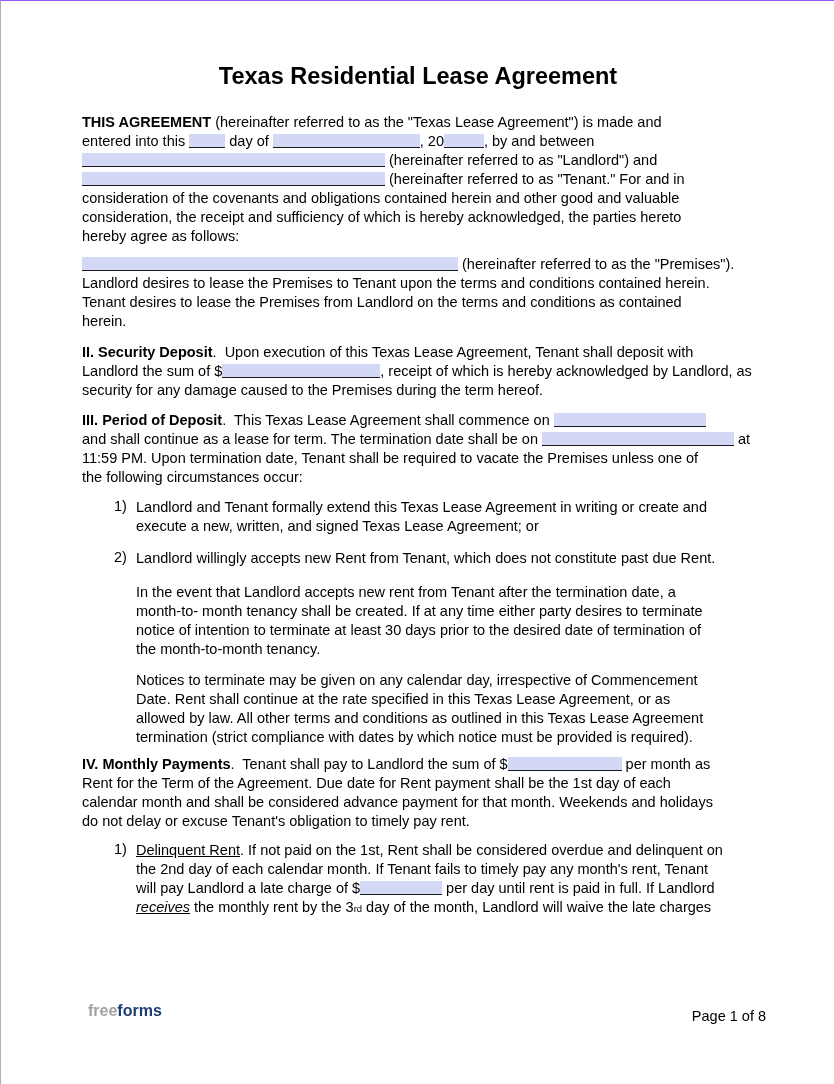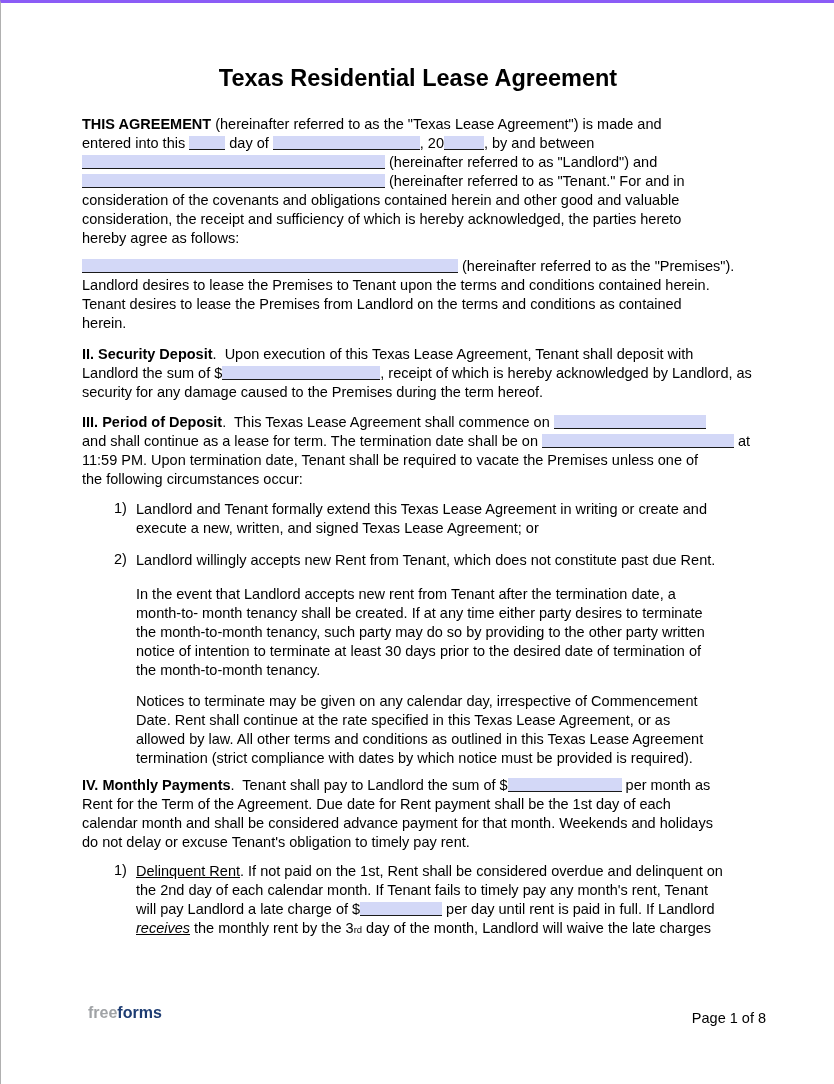--- a/index.html
+++ b/index.html
@@ -1,21 +1,21 @@
 <!DOCTYPE html>
 <html><head>
 <meta charset="utf-8">
 <style>
   * { margin:0; padding:0; box-sizing:border-box; }
   html,body { background:#ffffff; }
   .page {
     position:relative;
     width:834px; height:1084px;
     background:#ffffff;
-    border-top:3px solid #8b5cf6;
+    border-top:1px solid #8b5cf6;
     border-left:1px solid #b0b0b0;
     overflow:hidden;
     font-family:"Liberation Sans", sans-serif;
     color:#000000;
   }
   .content { padding:60px 0 0 81px; }
   .title {
     width:672px;
     text-align:center;
     font-size:23.5px;
@@ -107,21 +107,20 @@
     <div class="para item mb15">
       <div class="num">2)</div>
       <div>
         <div class="ln">Landlord willingly accepts new Rent from Tenant, which does not constitute past due Rent.</div>
       </div>
     </div>
 
     <div class="para sub mb12">
       <div class="ln">In the event that Landlord accepts new rent from Tenant after the termination date, a</div>
       <div class="ln">month-to- month tenancy shall be created. If at any time either party desires to terminate</div>
-      <div class="ln">the month-to-month tenancy, such party may do so by providing to the other party written</div>
       <div class="ln">notice of intention to terminate at least 30 days prior to the desired date of termination of</div>
       <div class="ln">the month-to-month tenancy.</div>
     </div>
 
     <div class="para sub mb8">
       <div class="ln">Notices to terminate may be given on any calendar day, irrespective of Commencement</div>
       <div class="ln">Date. Rent shall continue at the rate specified in this Texas Lease Agreement, or as</div>
       <div class="ln">allowed by law. All other terms and conditions as outlined in this Texas Lease Agreement</div>
       <div class="ln">termination (strict compliance with dates by which notice must be provided is required).</div>
     </div>

